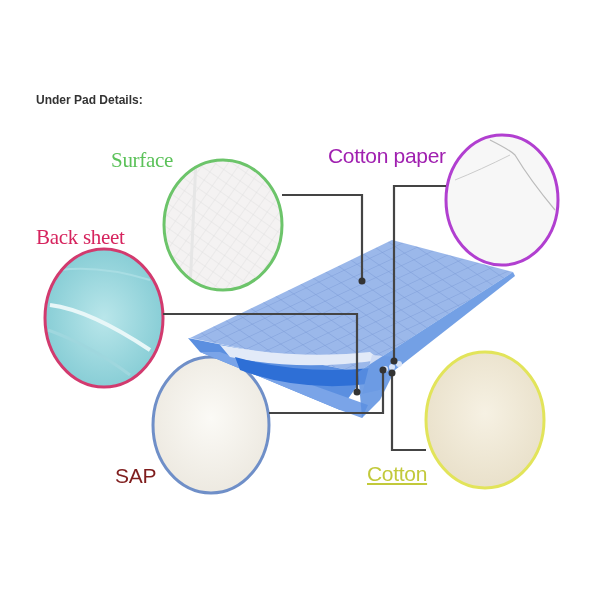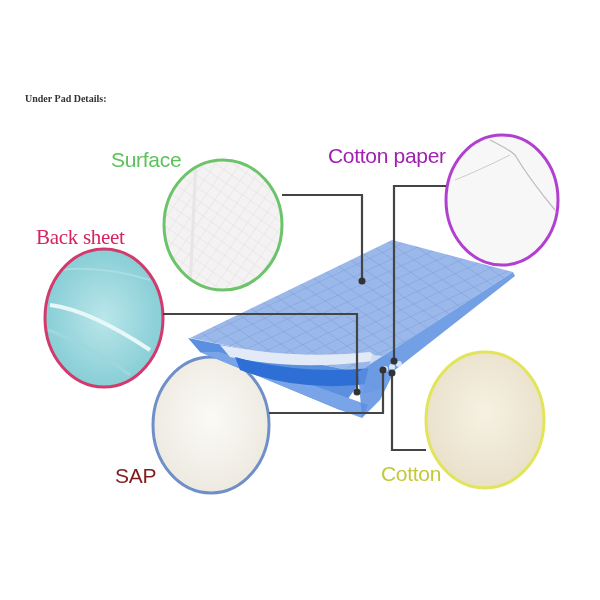--- a/index.html
+++ b/index.html
@@ -1,23 +1,23 @@
 <!DOCTYPE html>
 <html><head>
 <meta charset="utf-8">
 <style>
   html, body { margin:0; padding:0; background:#ffffff; }
   body { width:600px; height:600px; position:relative; overflow:hidden; font-family:"Liberation Sans", sans-serif; }
-  .heading { position:absolute; left:25px; top:93px; font-size:10px; font-weight:bold; color:#333333;font-family:Liberation Serif, serif; }
+  .heading { position:absolute; left:36px; top:93px; font-size:12px; font-weight:bold; color:#333333; }
   .label { position:absolute; font-family:"Liberation Sans", sans-serif; font-size:21px; letter-spacing:-0.3px; }
-  #lbl-surface { left:111px; top:148px; }
+  #lbl-surface { left:111px; top:148px;font-family:Liberation Serif, serif; }
   #lbl-tissue { left:328px; top:144px; }
   #lbl-back { left:36px; top:225px;font-family:Liberation Serif, serif; }
   #lbl-sap { left:115px; top:464px; }
-  #lbl-cotton { left:381px; top:462px; }
+  #lbl-cotton { left:367px; top:462px;text-decoration:underline; }
   svg.diagram { position:absolute; left:0; top:0; }
 </style>
 </head>
 <body>
 
 <div class="heading">Under Pad Details:</div>
 
 <svg class="diagram" width="600" height="600" viewBox="0 0 600 600">
   <defs>
     <pattern id="grid" width="10" height="10" patternUnits="userSpaceOnUse" patternTransform="rotate(35)">

